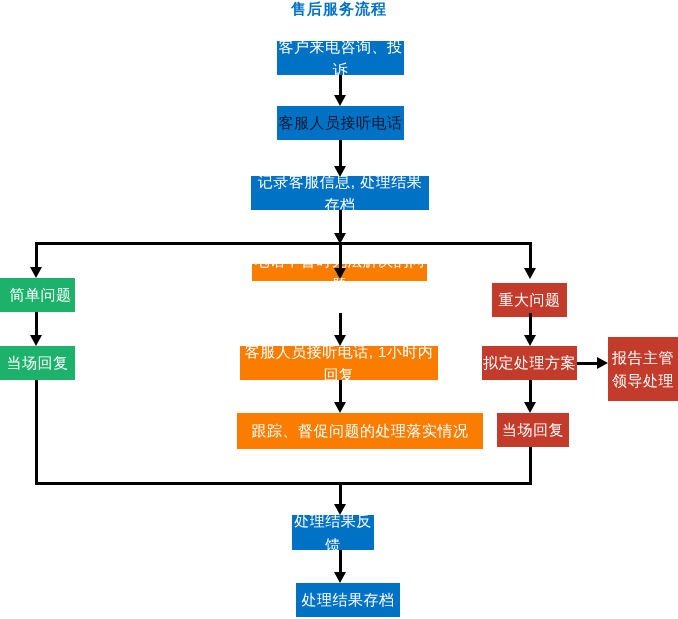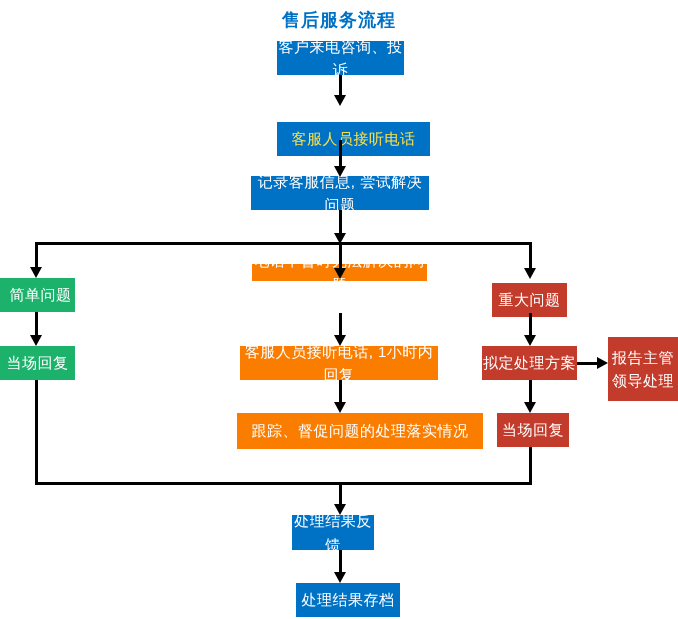--- a/index.html
+++ b/index.html
@@ -6,25 +6,25 @@
   .canvas {
     position: relative;
     width: 678px;
     height: 619px;
     background: #ffffff;
     font-family: "Liberation Sans", "DejaVu Sans", sans-serif;
     overflow: hidden;
   }
   .title {
     position: absolute;
-    top: 8px;
+    top: 0;
     left: 0;
     width: 100%;
     text-align: center;
-    font-size: 18px;
+    font-size: 15px;
     font-weight: bold;
     letter-spacing: 1px;
   }
   .node {
     position: absolute;
     display: flex;
     align-items: center;
     justify-content: center;
     color: #ffffff;
     font-size: 15px;
@@ -47,22 +47,22 @@
     border-left: 11px solid #000000;
   }
 </style>
 </head>
 <body>
 
 <div class="canvas">
   <div class="title" style="color: rgb(0, 114, 198);">售后服务流程</div>
   <div id="flow-layer">
       <div class="node" style="left: 277px; top: 41px; width: 127px; height: 34px; background: rgb(0, 114, 198); color: rgb(255, 255, 255);">客户来电咨询、投诉</div>
-      <div class="node" style="left: 277px; top: 122px; width: 153px; height: 34px; background: rgb(0, 114, 198); color: #fde047;">客服人员接听电话</div>
-      <div class="node" style="left: 251px; top: 176px; width: 178px; height: 34px; background: rgb(0, 114, 198); color: rgb(255, 255, 255);">记录客服信息, 尝试解决问题</div>
+      <div class="node" style="left: 277px; top: 106px; width: 127px; height: 34px; background: rgb(0, 114, 198); color: #0f172a;">客服人员接听电话</div>
+      <div class="node" style="left: 251px; top: 176px; width: 178px; height: 34px; background: rgb(0, 114, 198); color: rgb(255, 255, 255);">记录客服信息, 处理结果存档</div>
       <div class="node" style="left: 0px; top: 278px; width: 75px; height: 34px; background: rgb(28, 178, 107); color: rgb(255, 255, 255); padding-left: 6px;">简单问题</div>
       <div class="node" style="left: 0px; top: 346px; width: 75px; height: 34px; background: rgb(28, 178, 107); color: rgb(255, 255, 255);">当场回复</div>
       <div class="node" style="left: 252px; top: 264px; width: 175px; height: 17px; background: rgb(250, 125, 0); color: rgb(255, 255, 255);">电话中暂时无法解决的问题</div>
       <div class="node" style="left: 240px; top: 346px; width: 198px; height: 34px; background: rgb(250, 125, 0); color: rgb(255, 255, 255);">客服人员接听电话, 1小时内回复</div>
       <div class="node" style="left: 237px; top: 413px; width: 246px; height: 36px; background: rgb(250, 125, 0); color: rgb(255, 255, 255);">跟踪、督促问题的处理落实情况</div>
       <div class="node" style="left: 492px; top: 283px; width: 75px; height: 34px; background: rgb(194, 59, 43); color: rgb(255, 255, 255);">重大问题</div>
       <div class="node" style="left: 482px; top: 346px; width: 95px; height: 34px; background: rgb(194, 59, 43); color: rgb(255, 255, 255);">拟定处理方案</div>
       <div class="node" style="left: 497px; top: 413px; width: 72px; height: 34px; background: rgb(194, 59, 43); color: rgb(255, 255, 255);">当场回复</div>
       <div class="node" style="left: 608px; top: 337px; width: 70px; height: 64px; background: rgb(194, 59, 43); color: rgb(255, 255, 255);">报告主管
 领导处理</div>

